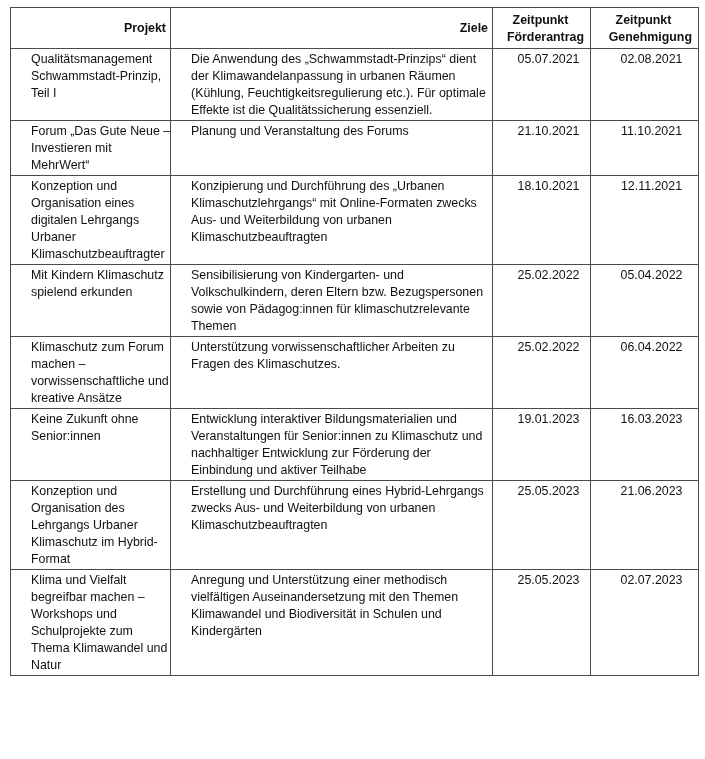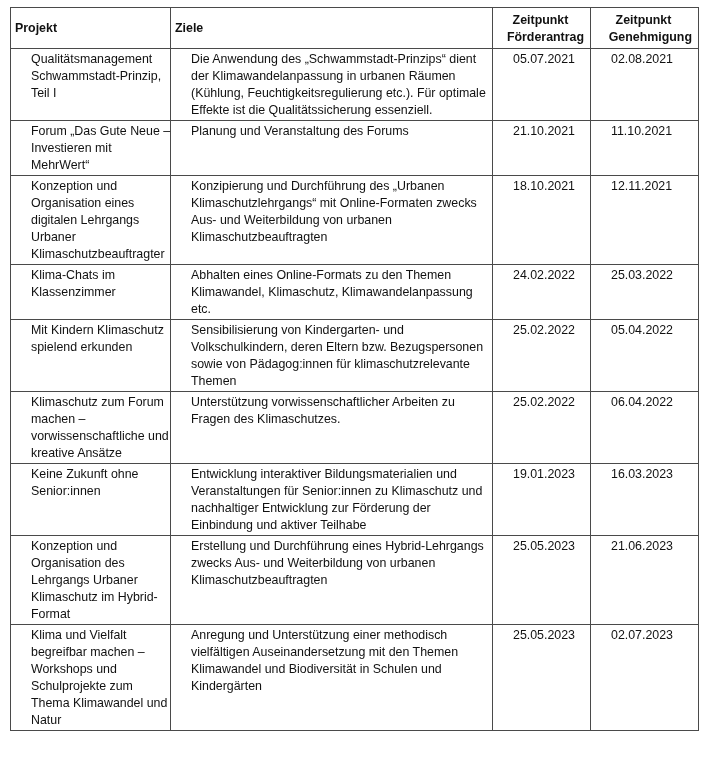--- a/index.html
+++ b/index.html
@@ -18,27 +18,27 @@
     col.c2 { width: 322px; }
     col.c3 { width: 98px; }
     col.c4 { width: 108px; }
     th, td {
       border: 1px solid #4a4a4a;
       vertical-align: top;
       padding: 2px 6px 1px 20px;
     }
     th {
       font-weight: bold;
-      text-align: left;
+      text-align: right;
       vertical-align: middle;
       padding: 3px 4px 2px 4px;
       height: 35px;
     }
     th.right { text-align: right; padding-right: 6px; }
-    td.date { text-align: left; padding-right: 6px; }
+    td.date { text-align: center; padding-right: 6px; }
     .pline { display: block; white-space: nowrap; }
   </style>
 </head>
 <body>
 
 <div class="wrap">
   <table>
     <colgroup>
         <col class="c1">
         <col class="c2">
@@ -87,29 +87,20 @@
             <span class="pline">digitalen Lehrgangs</span>
             <span class="pline">Urbaner</span>
             <span class="pline">Klimaschutzbeauftragter</span>
           </td>
           <td>Konzipierung und Durchführung des „Urbanen Klimaschutzlehrgangs“ mit Online-Formaten zwecks Aus- und Weiterbildung von urbanen Klimaschutzbeauftragten</td>
           <td class="date">18.10.2021</td>
           <td class="date">12.11.2021</td>
         </tr>
         <tr>
           <td>
-            <span class="pline">Klima-Chats im</span>
-            <span class="pline">Klassenzimmer</span>
-          </td>
-          <td>Abhalten eines Online-Formats zu den Themen Klimawandel, Klimaschutz, Klimawandelanpassung etc.</td>
-          <td class="date">24.02.2022</td>
-          <td class="date">25.03.2022</td>
-        </tr>
-        <tr>
-          <td>
             <span class="pline">Mit Kindern Klimaschutz</span>
             <span class="pline">spielend erkunden</span>
           </td>
           <td>Sensibilisierung von Kindergarten- und Volkschulkindern, deren Eltern bzw. Bezugspersonen sowie von Pädagog:innen für klimaschutzrelevante Themen</td>
           <td class="date">25.02.2022</td>
           <td class="date">05.04.2022</td>
         </tr>
         <tr>
           <td>
             <span class="pline">Klimaschutz zum Forum</span>

